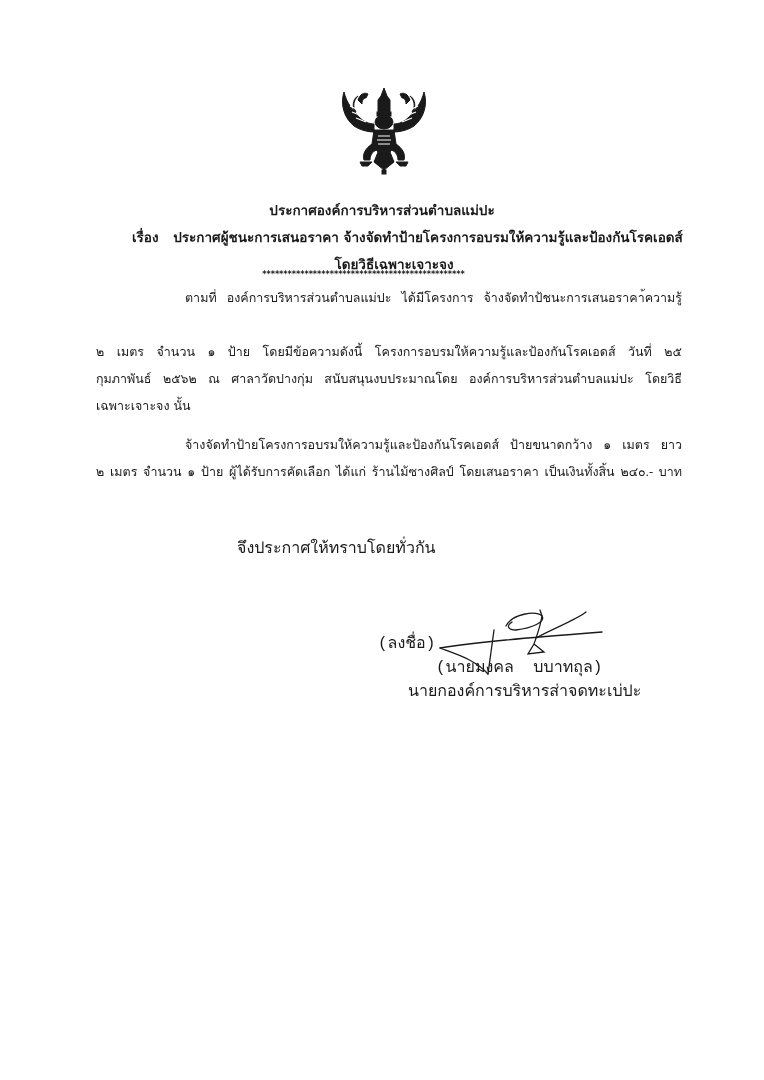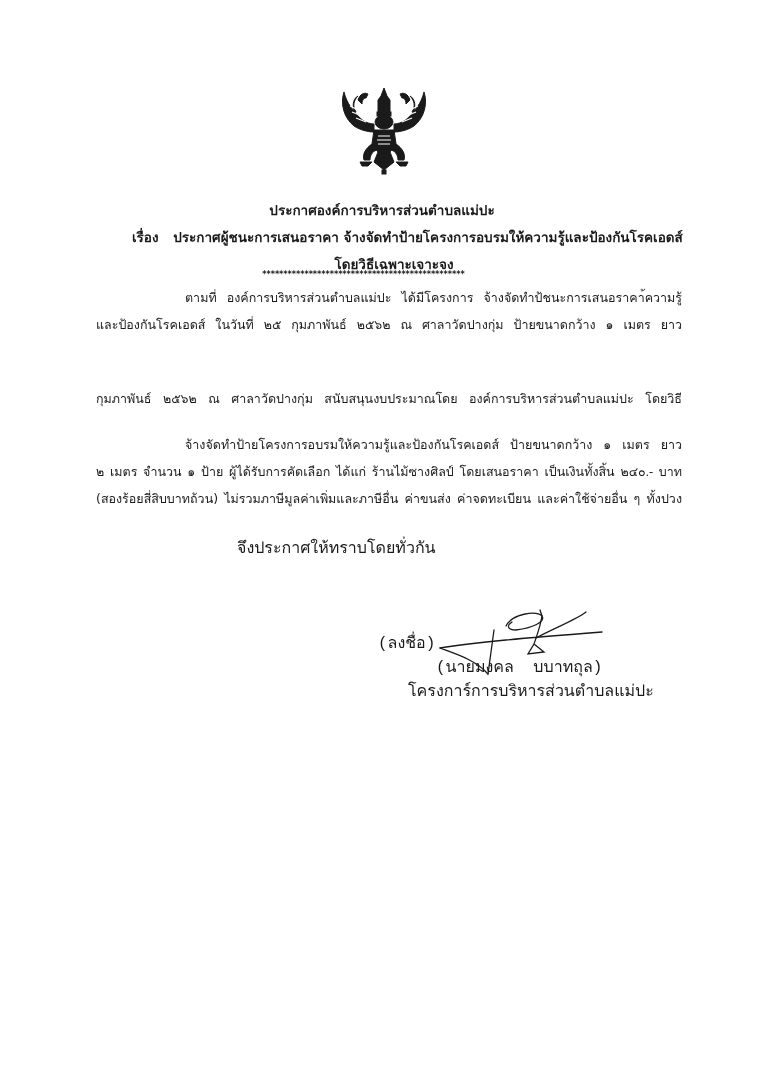--- a/index.html
+++ b/index.html
@@ -122,38 +122,38 @@
   <div class="title title-subject">
     <span class="subject-label">เรื่อง</span>
     <span>ประกาศผู้ชนะการเสนอราคา จ้างจัดทำป้ายโครงการอบรมให้ความรู้และป้องกันโรคเอดส์</span>
   </div>
 
   <div class="title title-method">โดยวิธีเฉพาะเจาะจง</div>
 
   <div class="separator">************************************************</div>
 
   <div class="body-line indent" style="top:289px;">ตามที่ องค์การบริหารส่วนตำบลแม่ปะ ได้มีโครงการ จ้างจัดทำป้ชนะการเสนอราคา้ความรู้</div>
-  <div class="body-line" style="top:316px;">และป้องกันโรคเอดส์ ในวันที่ ๒๕ กุมภาพันธ์ ๒๕๖๒ ณ ศาลาวัดปางกุ่ม ป้ายขนาดกว้าง ๑ เมตร ยาว</div>
-  <div class="body-line" style="top:390px;">กุมภาพันธ์ ๒๕๖๒ ณ ศาลาวัดปางกุ่ม สนับสนุนงบประมาณโดย องค์การบริหารส่วนตำบลแม่ปะ โดยวิธี</div>
+  <div class="body-line" style="top:343px;">๒ เมตร จำนวน ๑ ป้าย โดยมีข้อความดังนี้ โครงการอบรมให้ความรู้และป้องกันโรคเอดส์ วันที่ ๒๕</div>
+  <div class="body-line" style="top:370px;">กุมภาพันธ์ ๒๕๖๒ ณ ศาลาวัดปางกุ่ม สนับสนุนงบประมาณโดย องค์การบริหารส่วนตำบลแม่ปะ โดยวิธี</div>
+  <div class="body-line last-line" style="top:397px;">เฉพาะเจาะจง นั้น</div>
 
   <div class="body-line indent" style="top:436px;">จ้างจัดทำป้ายโครงการอบรมให้ความรู้และป้องกันโรคเอดส์ ป้ายขนาดกว้าง ๑ เมตร ยาว</div>
   <div class="body-line" style="top:463px;font-family:Liberation Serif, serif;">๒ เมตร จำนวน ๑ ป้าย ผู้ได้รับการคัดเลือก ได้แก่ ร้านไม้ซางศิลป์ โดยเสนอราคา เป็นเงินทั้งสิ้น ๒๔๐.- บาท</div>
-  <div class="body-line" style="top:490px;">(สองร้อยสี่สิบบาทถ้วน) ไม่รวมภาษีมูลค่าเพิ่มและภาษีอื่น ค่าขนส่ง ค่าจดทะเบียน และค่าใช้จ่ายอื่น ๆ ทั้งปวง</div>
 
   <div class="closing" style="left:237px; top:540px;">จึงประกาศให้ทราบโดยทั่วกัน</div>
 
   <div class="closing" style="left:378px; top:635px;">(ลงชื่อ)</div>
 
   <svg class="signature-svg" viewBox="0 0 170 70">
     <g fill="none" stroke="#1a1a1a" stroke-width="1.3" stroke-linecap="round">
       <path d="M4 40 C40 34 90 30 166 24"></path>
       <path d="M4 40 C20 46 40 52 52 66"></path>
       <path d="M58 22 L52 66"></path>
       <path d="M70 18 C76 6 100 2 106 8 C110 14 96 20 80 22 C72 22 70 18 76 14"></path>
       <path d="M106 8 L104 2 M106 8 C104 20 100 30 98 36 L108 44 L92 46 L98 36"></path>
       <path d="M100 30 C118 20 140 12 150 4"></path>
     </g>
   </svg>
 
   <div class="closing" style="left:436px; top:659px; word-spacing:10px;">(นายมงคล บบาทถุล)</div>
-  <div class="closing" style="left:408px; top:683px;">โครงการ์การบริหารส่วนตำบลแม่ปะ</div>
+  <div class="closing" style="left:408px; top:683px;">นายกองค์การบริหารส่าจดทะเบ่ปะ</div>
 
 </div>
 
 </body></html>

